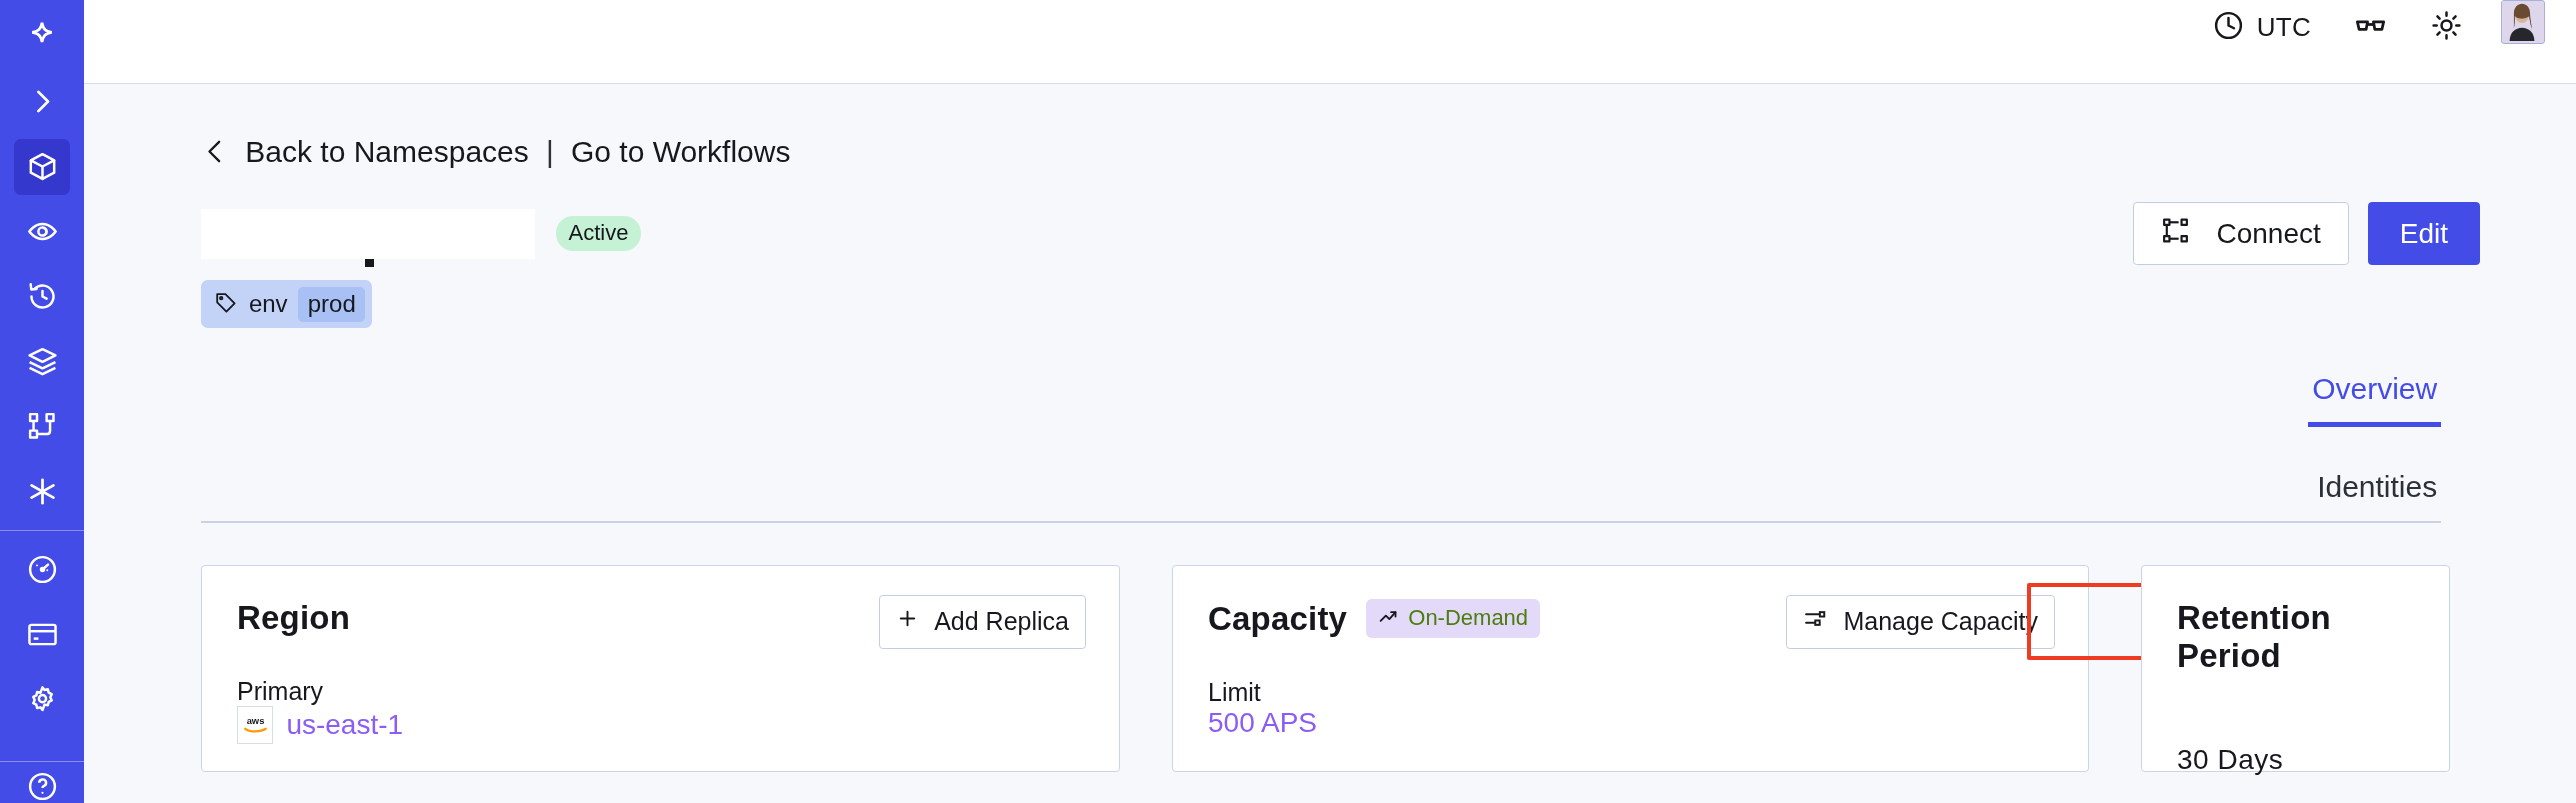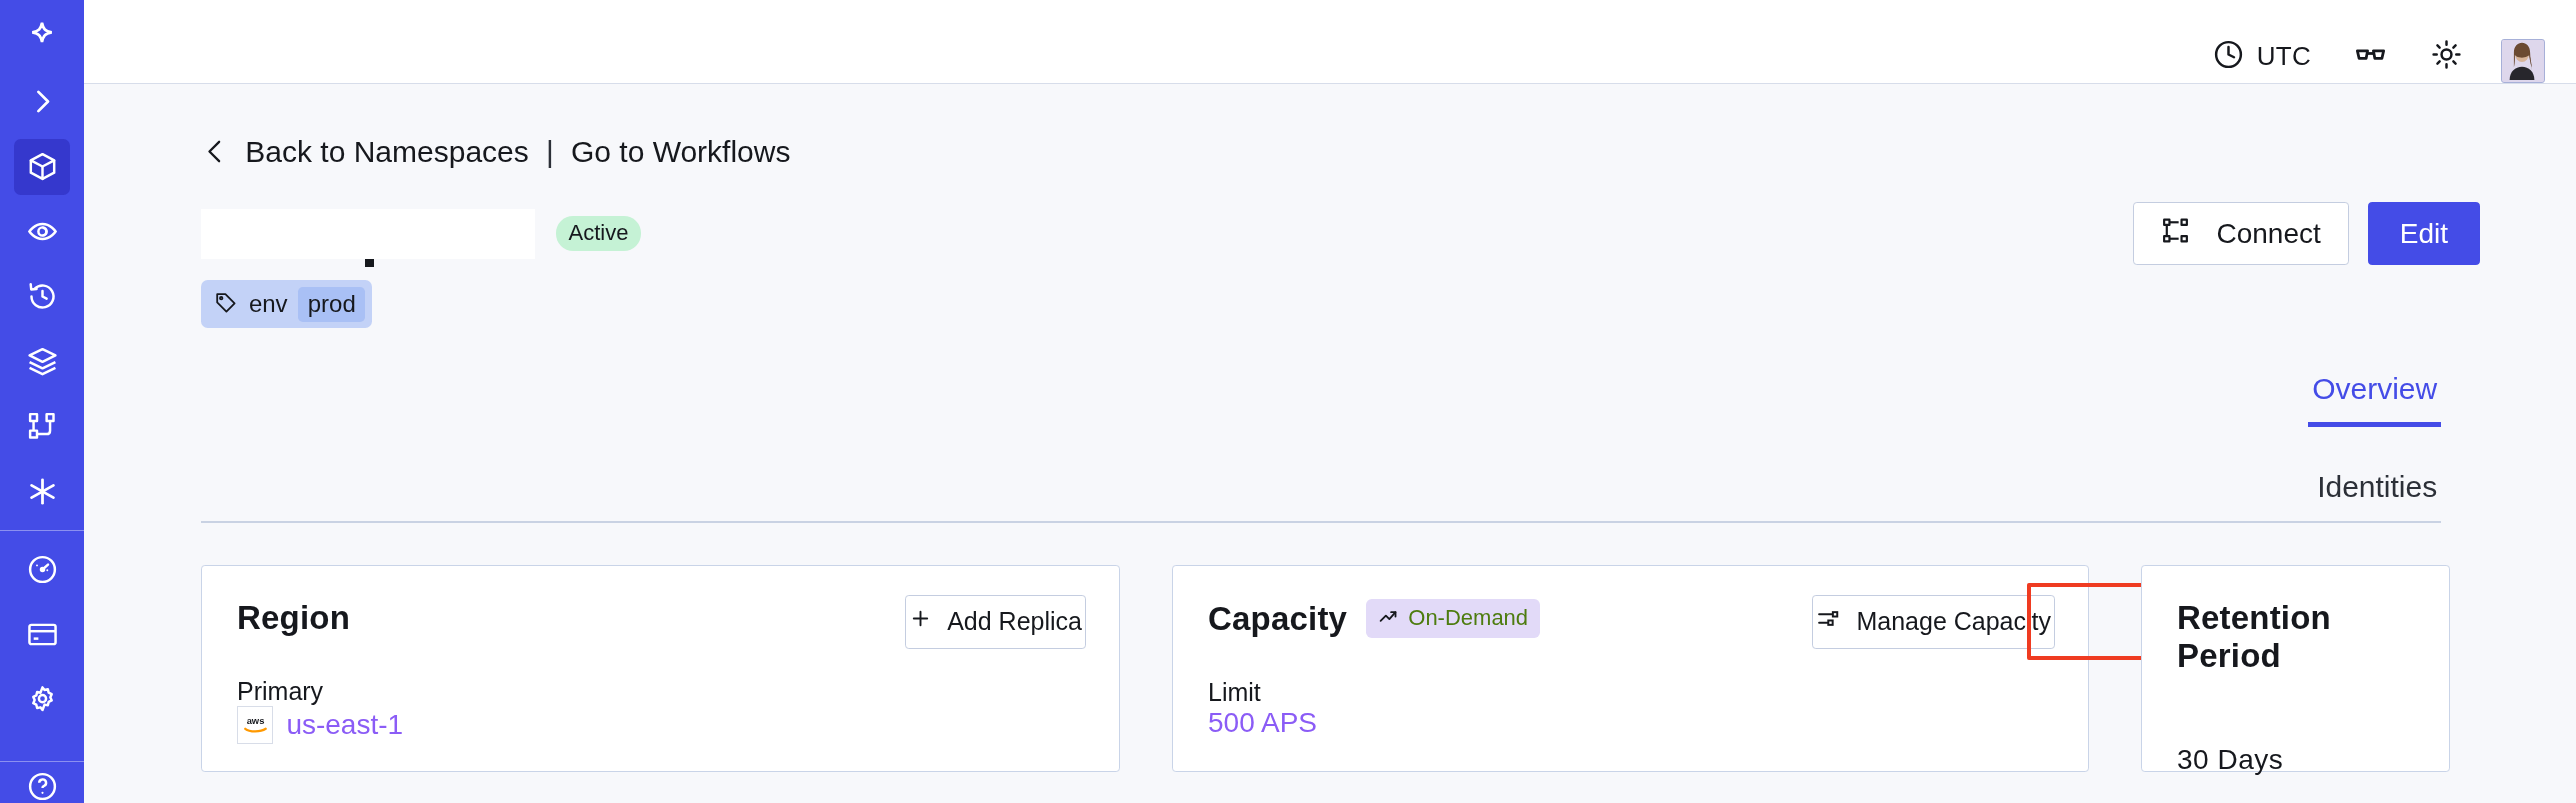--- a/index.html
+++ b/index.html
@@ -36,21 +36,21 @@
     margin: 5.8px 0;
   }
   .sb-spacer { flex: 1 1 auto; }
 
   
   .main { flex: 1 1 auto; height: 804px; display: flex; flex-direction: column; min-width: 0; }
 
   .topbar {
     height: 84px; background: #ffffff;
     border-bottom: 1.9px solid #d7ddea;
-    display: flex; align-items: flex-end; justify-content: flex-end;
+    display: flex; align-items: flex-start; justify-content: flex-end;
     padding-right: 27px; gap: 0px;
     flex: 0 0 84px;
   }
   .tb-item {
     display: flex; align-items: center; gap: 11.5px;
     height: 54px; padding: 0 21px; border-radius: 5.8px;
     cursor: pointer; color: #16181d;
   }
   .tb-text { font-size: 26px; letter-spacing: 0.2px; color: #16181d; }
   .avatar {
@@ -151,21 +151,21 @@
   .card-title { font-size: 33px; font-weight: bold; color: #16181d; letter-spacing: 0.2px; }
   .badge-ondemand {
     display: inline-flex; align-items: center; gap: 9.6px;
     background: #e2daf8; color: #4d7c0f; border-radius: 5.8px;
     font-size: 22px; padding: 6.7px 11.5px 7.7px; line-height: 1;
   }
   .card-btn {
     position: absolute; right: 33px; top: 29px;
     display: inline-flex; align-items: center; gap: 15.3px;
     background: #fff; border: 1.9px solid #c4cde0; border-radius: 3.8px;
-    height: 54px; padding: 0 3px; font-size: 25px; color: #16181d; cursor: pointer;
+    height: 54px; padding: 0 16px; font-size: 25px; color: #16181d; cursor: pointer;
   }
   .card-label { font-size: 25px; color: #16181d; margin-top: 40px; }
   .card-value { font-size: 28px; color: #8b5cf6; margin-top: 0; display: flex; align-items: center; gap: 13.4px; }
   .card-value-lone { font-size: 28px; color: #16181d; margin-top: 69px; letter-spacing: 0.5px; }
   .aws-logo {
     width: 36px; height: 38px; border: 1.9px solid #d8dde8; background: #fff;
     display: flex; flex-direction: column; align-items: center; justify-content: center;
   }
 
   

